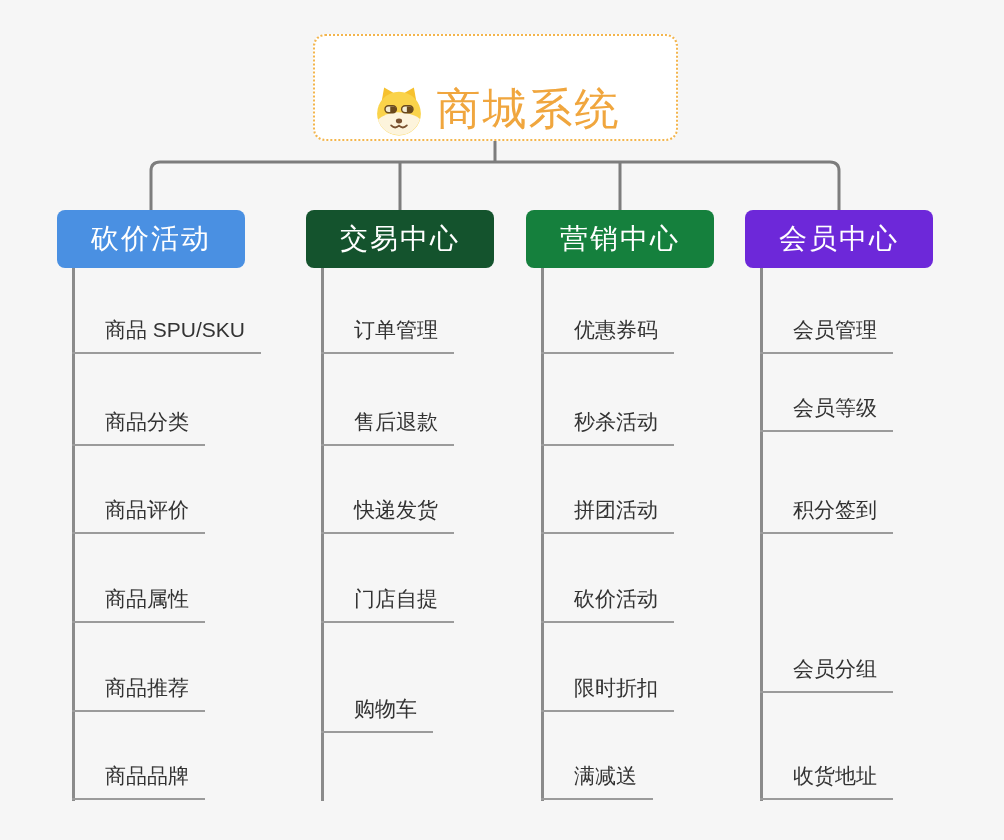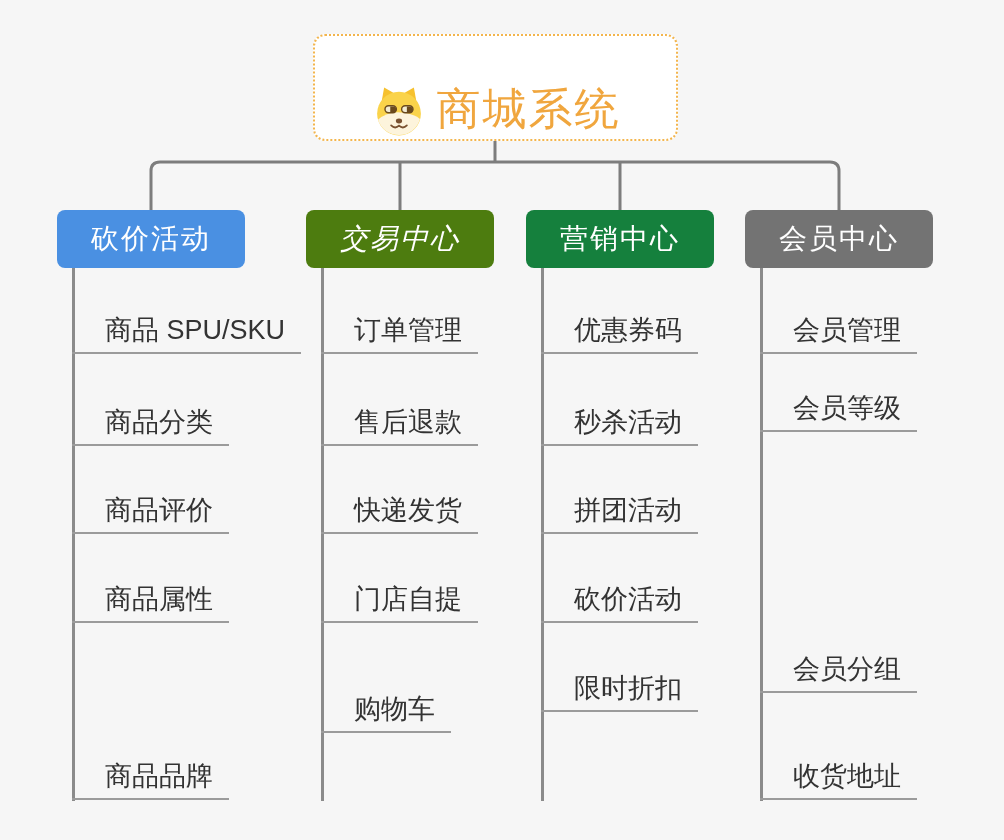--- a/index.html
+++ b/index.html
@@ -32,21 +32,21 @@
   }
   .branch-label{color:#FFFFFF;font-size:28px;letter-spacing:2px;white-space:nowrap;}
   .trunk{
     position:absolute;left:15px;top:58px;width:3px;height:533px;
     background:#8B8B8B;
   }
   .child{
     position:absolute;left:15px;
     display:inline-block;white-space:nowrap;
     padding:0 16px 5px 33px;
-    font-size:27px;line-height:34px;color:#333333;
+    font-size:21px;line-height:34px;color:#333333;
     border-bottom:2px solid #9B9B9B;
   }
 </style>
 </head>
 <body>
 
 <div class="canvas">
 
   <svg class="connectors" viewBox="0 0 1004 840" xmlns="http://www.w3.org/2000/svg">
     <path d="M495,141 L495,162" fill="none" stroke="#7D7D7D" stroke-width="3"></path>
@@ -75,51 +75,54 @@
 
   <div class="column" style="left:57px">
     <div class="branch-box" style="background: rgb(74, 144, 226);">
       <span class="branch-label">砍价活动</span>
     </div>
     <div class="trunk"></div>
     <div class="child" style="top:103px">商品 SPU/SKU</div>
     <div class="child" style="top:195px">商品分类</div>
     <div class="child" style="top:283px">商品评价</div>
     <div class="child" style="top:372px">商品属性</div>
+    <div class="child" style="top:461px">商品推荐</div>
     <div class="child" style="top:549px">商品品牌</div>
   </div>
 
   <div class="column" style="left:306px">
-    <div class="branch-box" style="background: #4d7c0f; font-style: italic;">
+    <div class="branch-box" style="background: #14532d;">
       <span class="branch-label">交易中心</span>
     </div>
     <div class="trunk"></div>
     <div class="child" style="top:103px">订单管理</div>
     <div class="child" style="top:195px">售后退款</div>
     <div class="child" style="top:283px">快递发货</div>
     <div class="child" style="top:372px">门店自提</div>
     <div class="child" style="top:482px">购物车</div>
   </div>
 
   <div class="column" style="left:526px">
     <div class="branch-box" style="background: #15803d;">
       <span class="branch-label">营销中心</span>
     </div>
     <div class="trunk"></div>
     <div class="child" style="top:103px">优惠券码</div>
     <div class="child" style="top:195px">秒杀活动</div>
     <div class="child" style="top:283px">拼团活动</div>
     <div class="child" style="top:372px">砍价活动</div>
     <div class="child" style="top:461px">限时折扣</div>
+    <div class="child" style="top:549px">满减送</div>
   </div>
 
   <div class="column" style="left:745px">
-    <div class="branch-box" style="background: #737373;">
+    <div class="branch-box" style="background: #6d28d9;">
       <span class="branch-label">会员中心</span>
     </div>
     <div class="trunk"></div>
     <div class="child" style="top:103px">会员管理</div>
     <div class="child" style="top:181px">会员等级</div>
+    <div class="child" style="top:283px">积分签到</div>
     <div class="child" style="top:442px">会员分组</div>
     <div class="child" style="top:549px">收货地址</div>
   </div>
 
 </div>
 
 </body></html>

